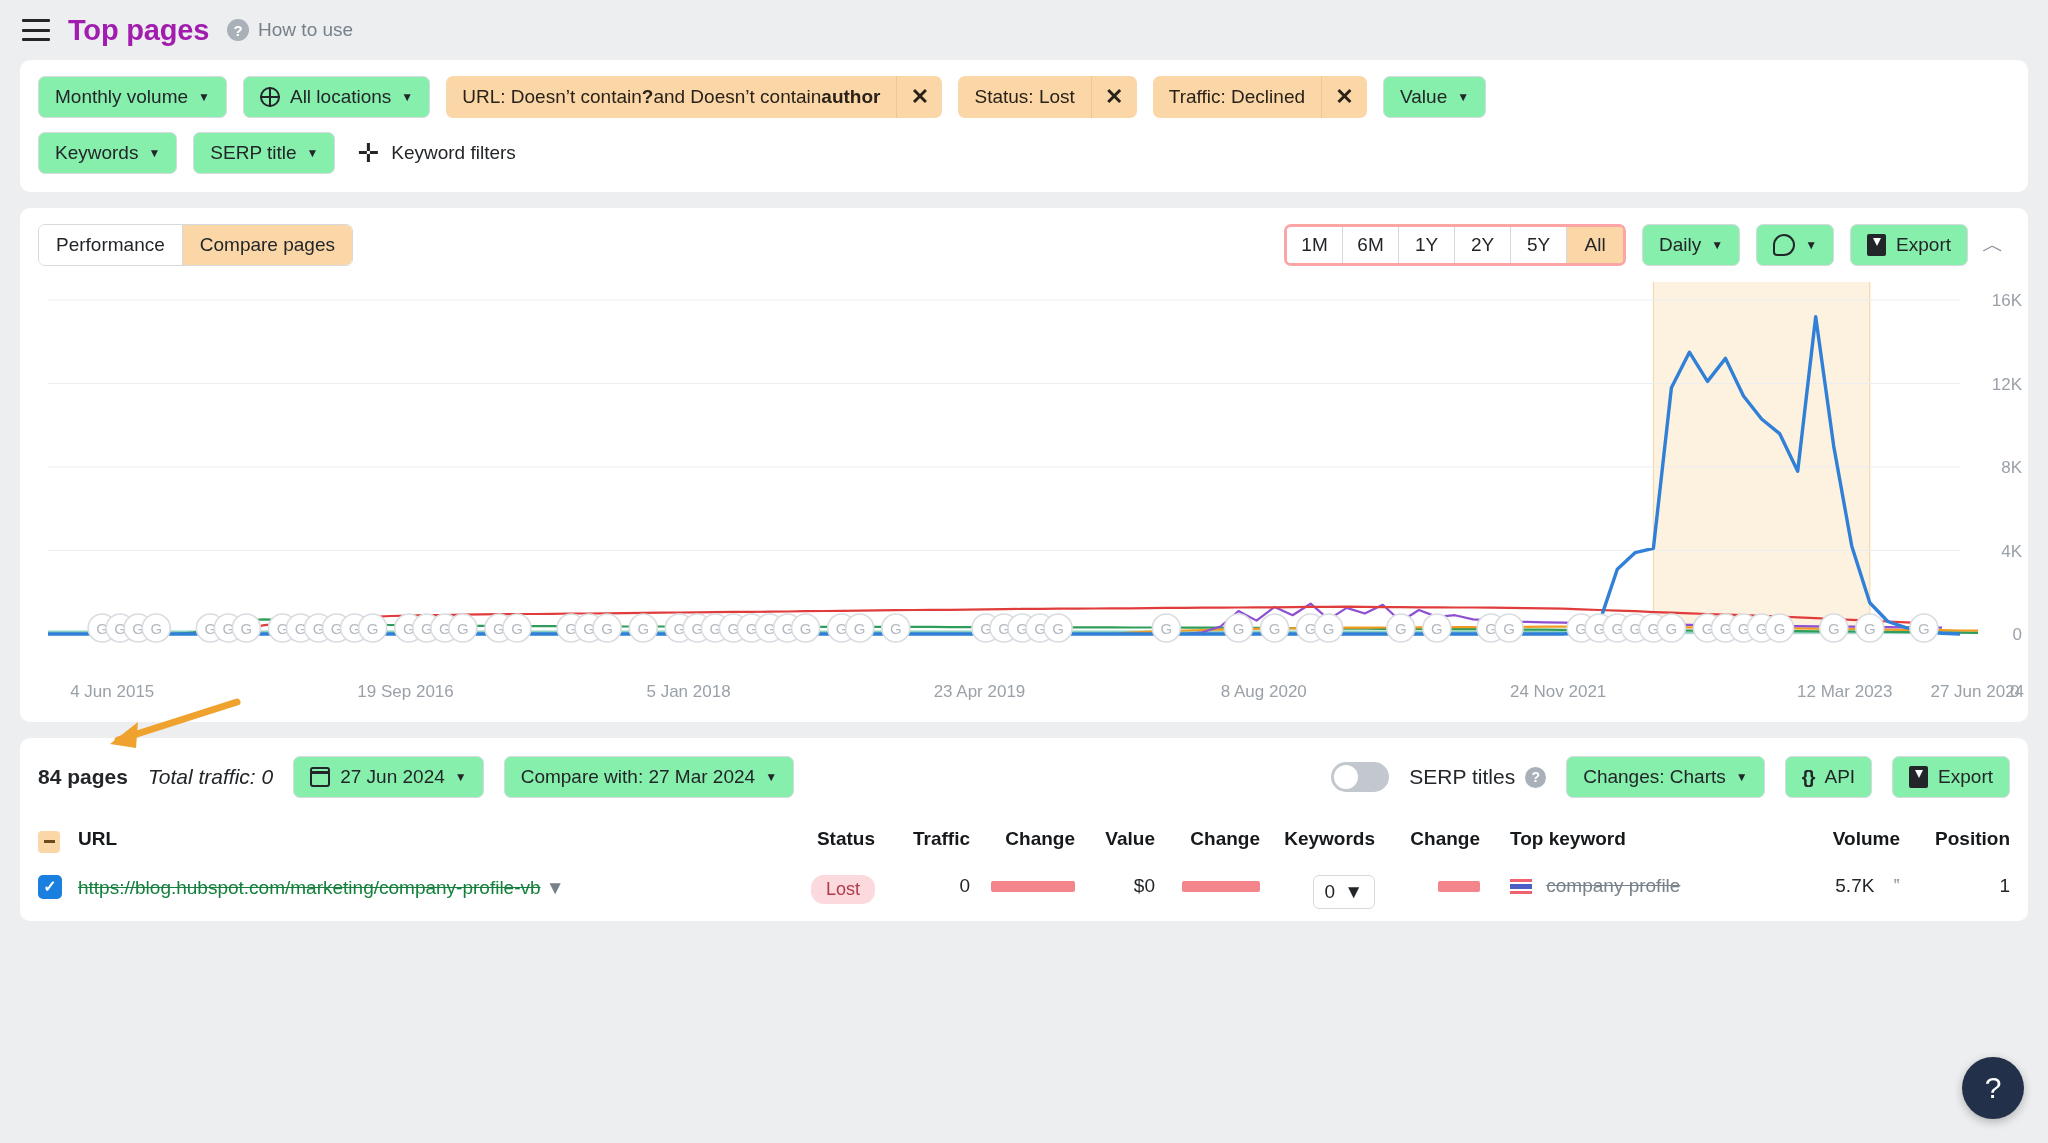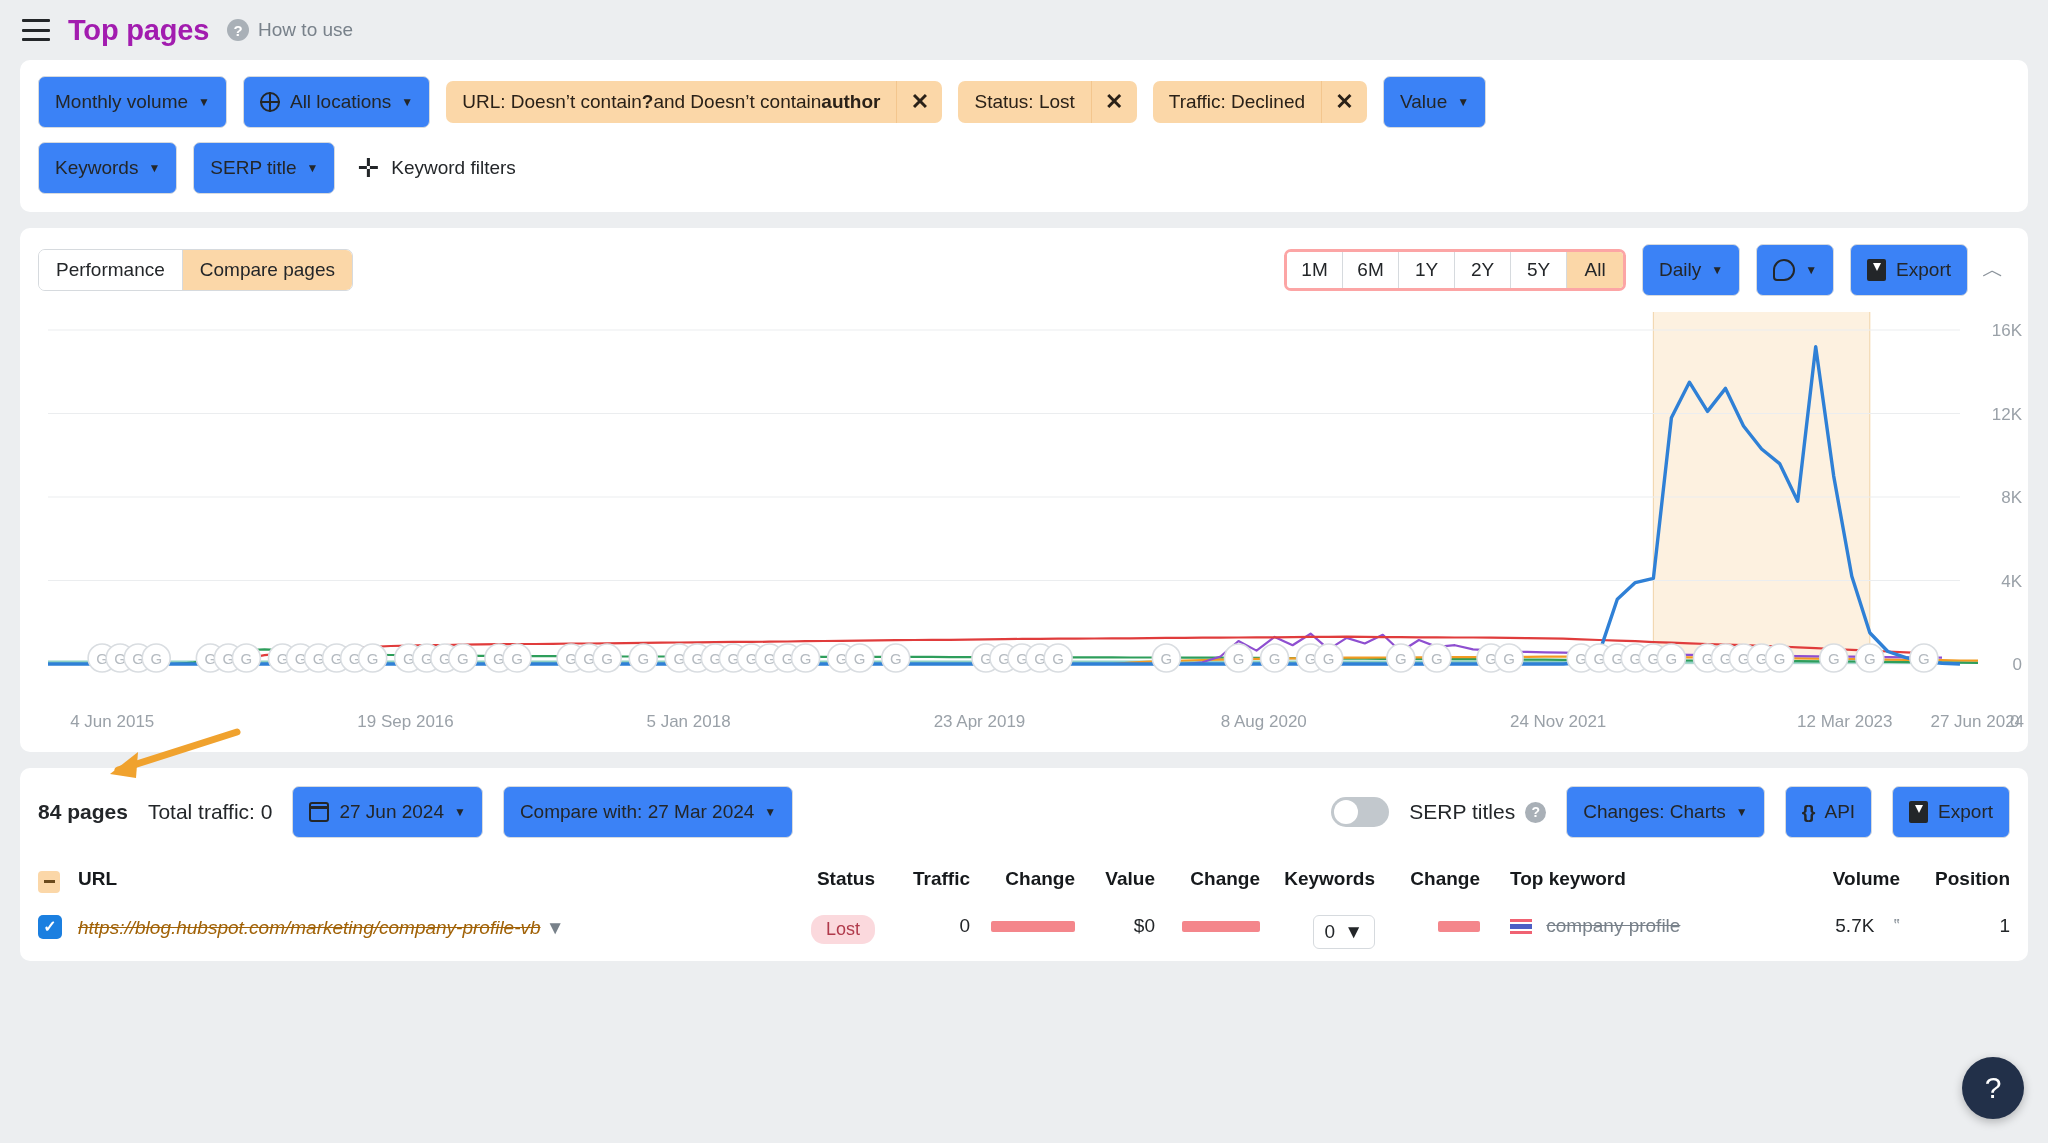--- a/index.html
+++ b/index.html
@@ -28,22 +28,22 @@
     font-size:15px;font-weight:700;display:flex;align-items:center;justify-content:center;
   }
 
   
   .panel { background:#fff; border-radius:10px; margin:0 20px 16px; }
 
   
   .filters { padding:16px 18px 18px; display:flex; flex-wrap:wrap; gap:14px 16px; align-items:center;}
   .row2 { width:100%; display:flex; gap:16px; align-items:center; }
   .btn {
-    display:inline-flex; align-items:center; gap:10px; height:52px;
-    padding:0 16px; border:1px solid #d6dade; border-radius:7px; background:#3b82f6;
+    display:inline-flex; align-items:center; gap:10px; height:42px;
+    padding:0 16px; border:1px solid #d6dade; border-radius:7px; background:#86efac;
     font-size:19px; color:#232629; cursor:pointer; white-space:nowrap;
   }
   .btn .caret { font-size:12px; color:#232629; }
   .globe {
     width:20px;height:20px;border-radius:50%;border:2.1px solid #232629;position:relative;flex:none;
   }
   .globe:before{content:"";position:absolute;left:50%;top:-2.1px;bottom:-2.1px;width:0;
      border-left:2.1px solid #232629;transform:translateX(-50%);}
   .globe:after{content:"";position:absolute;top:50%;left:-2.1px;right:-2.1px;height:0;
      border-top:2.1px solid #232629;transform:translateY(-50%);}
@@ -85,42 +85,42 @@
 
   .chart-wrap{position:relative;height:400px;margin:0 0 0 0;}
   .chart-svg{display:block;width:100%;height:400px;}
   .xaxis{position:relative;height:40px;}
   .xaxis span{position:absolute;top:0;font-size:17px;color:#9aa1a8;white-space:nowrap;}
 
   
   .table-panel{ background:#fff;border-radius:10px;margin:0 20px;}
   .tbar{display:flex;align-items:center;gap:20px;padding:18px;position:relative;}
   .tbar .pages{font-size:21px;font-weight:700;}
-  .tbar .tot{font-size:21px;}
+  .tbar .tot{font-size:21px;font-style:italic;}
   .toggle{width:58px;height:30px;border-radius:15px;background:#c2c8cd;position:relative;cursor:pointer;}
   .toggle:before{content:"";position:absolute;left:3px;top:3px;width:24px;height:24px;border-radius:50%;background:#fff;}
   .serplbl{font-size:21px;display:flex;align-items:center;gap:10px;}
   .qmark2{width:21px;height:21px;border-radius:50%;background:#a9b0b7;color:#fff;font-size:14px;
      font-weight:700;display:flex;align-items:center;justify-content:center;}
   .cal{width:20px;height:20px;border:2px solid #232629;border-radius:3px;position:relative;flex:none;}
   .cal:before{content:"";position:absolute;left:-2px;right:-2px;top:2px;height:3px;background:#232629;}
   .api{font-weight:700;font-size:19px;letter-spacing:-1px;}
   .arrow-anno{position:absolute;left:72px;top:-42px;}
 
   table{width:100%;border-collapse:collapse;font-size:19px;}
   thead th{font-weight:700;text-align:right;padding:10px 8px;white-space:nowrap;color:#16191c;}
   thead th.l{text-align:left;}
   tbody td{padding:12px 8px;vertical-align:top;text-align:right;}
   tbody td.l{text-align:left;}
   .minus-box{width:22px;height:22px;border-radius:4px;background:#fbd7a8;display:inline-flex;
      align-items:center;justify-content:center;}
   .minus-box i{width:11px;height:3px;background:#6b4a1d;display:block;}
   .cbox{width:24px;height:24px;border-radius:5px;background:#1b7fe0;display:inline-flex;
      align-items:center;justify-content:center;color:#fff;font-size:16px;font-weight:700;}
-  .url{color:#a16207;text-decoration:line-through;word-break:break-all;line-height:1.35;max-width:520px;display:inline-block;font-style:italic;}
+  .url{color:#15803d;text-decoration:line-through;word-break:break-all;line-height:1.35;max-width:520px;display:inline-block;}
   .badge-lost{display:inline-flex;align-items:center;justify-content:center;background:#fbd9dd;color:#b03a4b;
      border-radius:13px;padding:4px 15px;font-size:18px;}
   .bar-red{display:inline-block;height:11px;background:#f4868b;border-radius:2px;vertical-align:middle;}
   .kw-select{display:inline-flex;align-items:center;gap:9px;border:1px solid #d6dade;border-radius:6px;
      padding:5px 11px;font-size:19px;cursor:pointer;}
   .flag{width:22px;height:15px;display:inline-block;vertical-align:middle;margin-right:9px;
      background:linear-gradient(#f06272 0 20%,#ffffff 20% 33%,#4d5fc4 33% 66%,#ffffff 66% 80%,#f06272 80% 100%);}
   .topkw{color:#78818a;text-decoration:line-through;}
   .quote{color:#8c949c;font-size:19px;}
   .help-fab{position:absolute;right:24px;bottom:24px;width:62px;height:62px;border-radius:50%;

